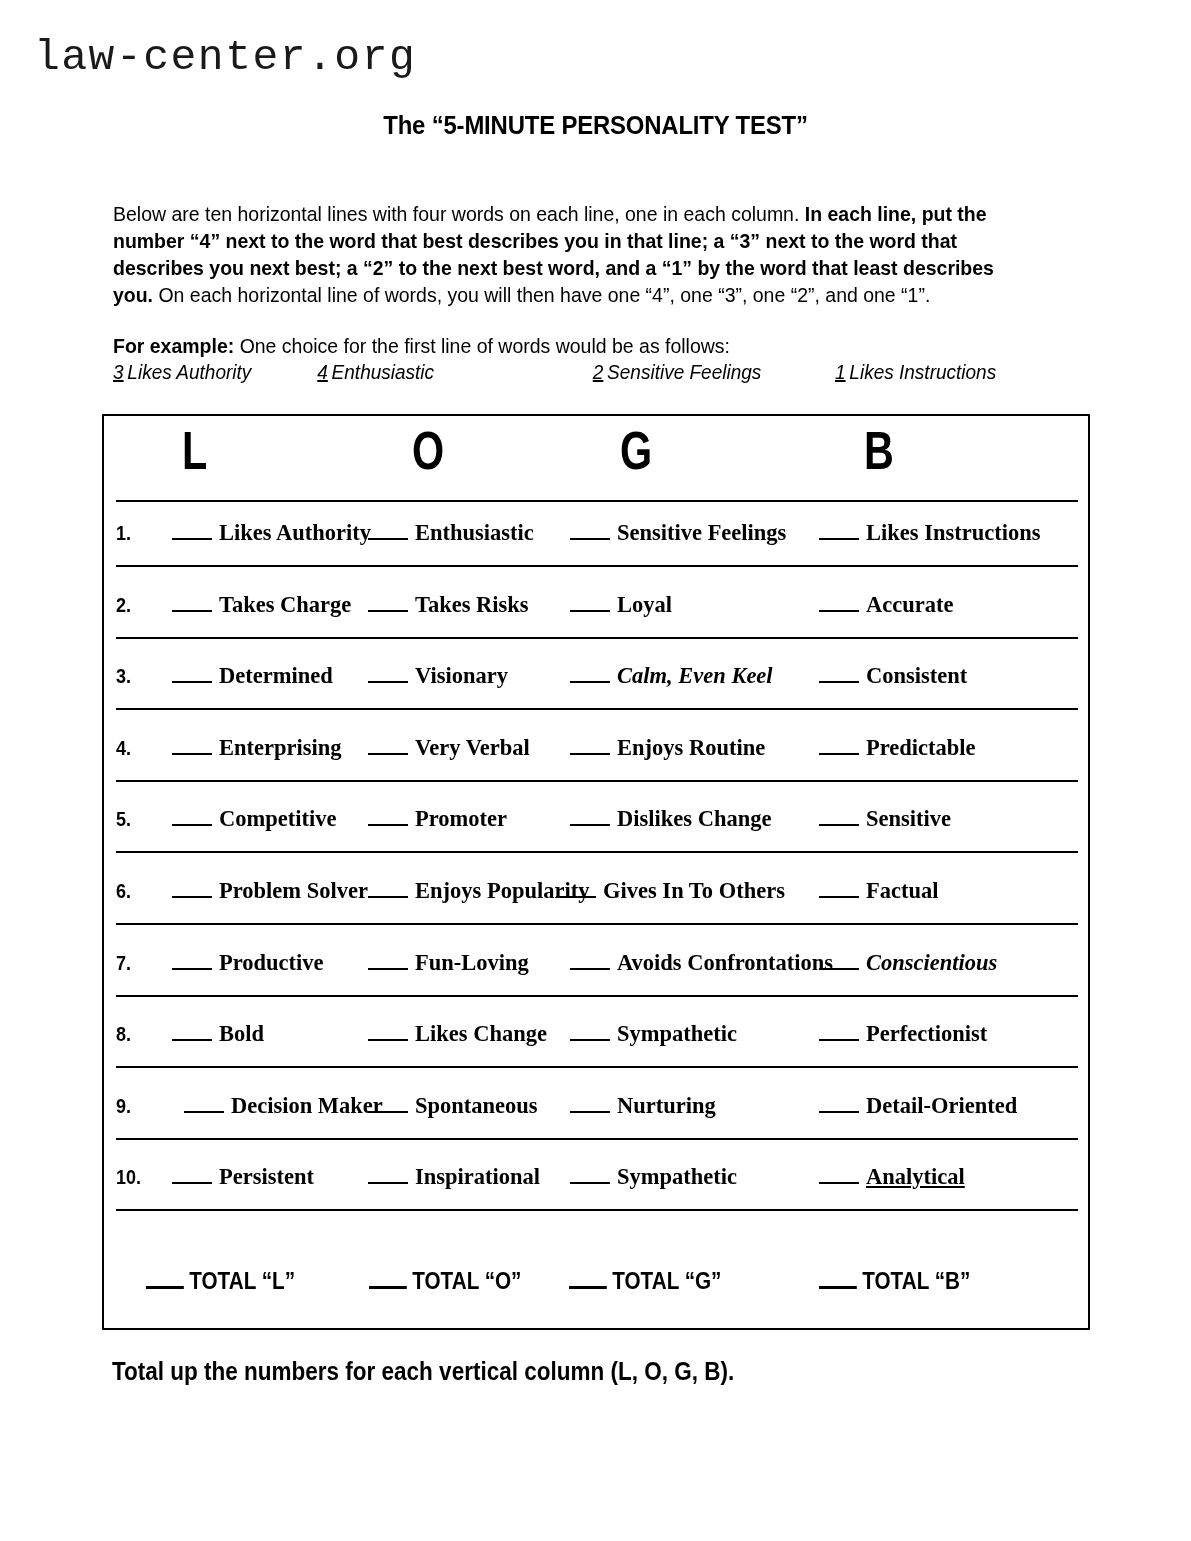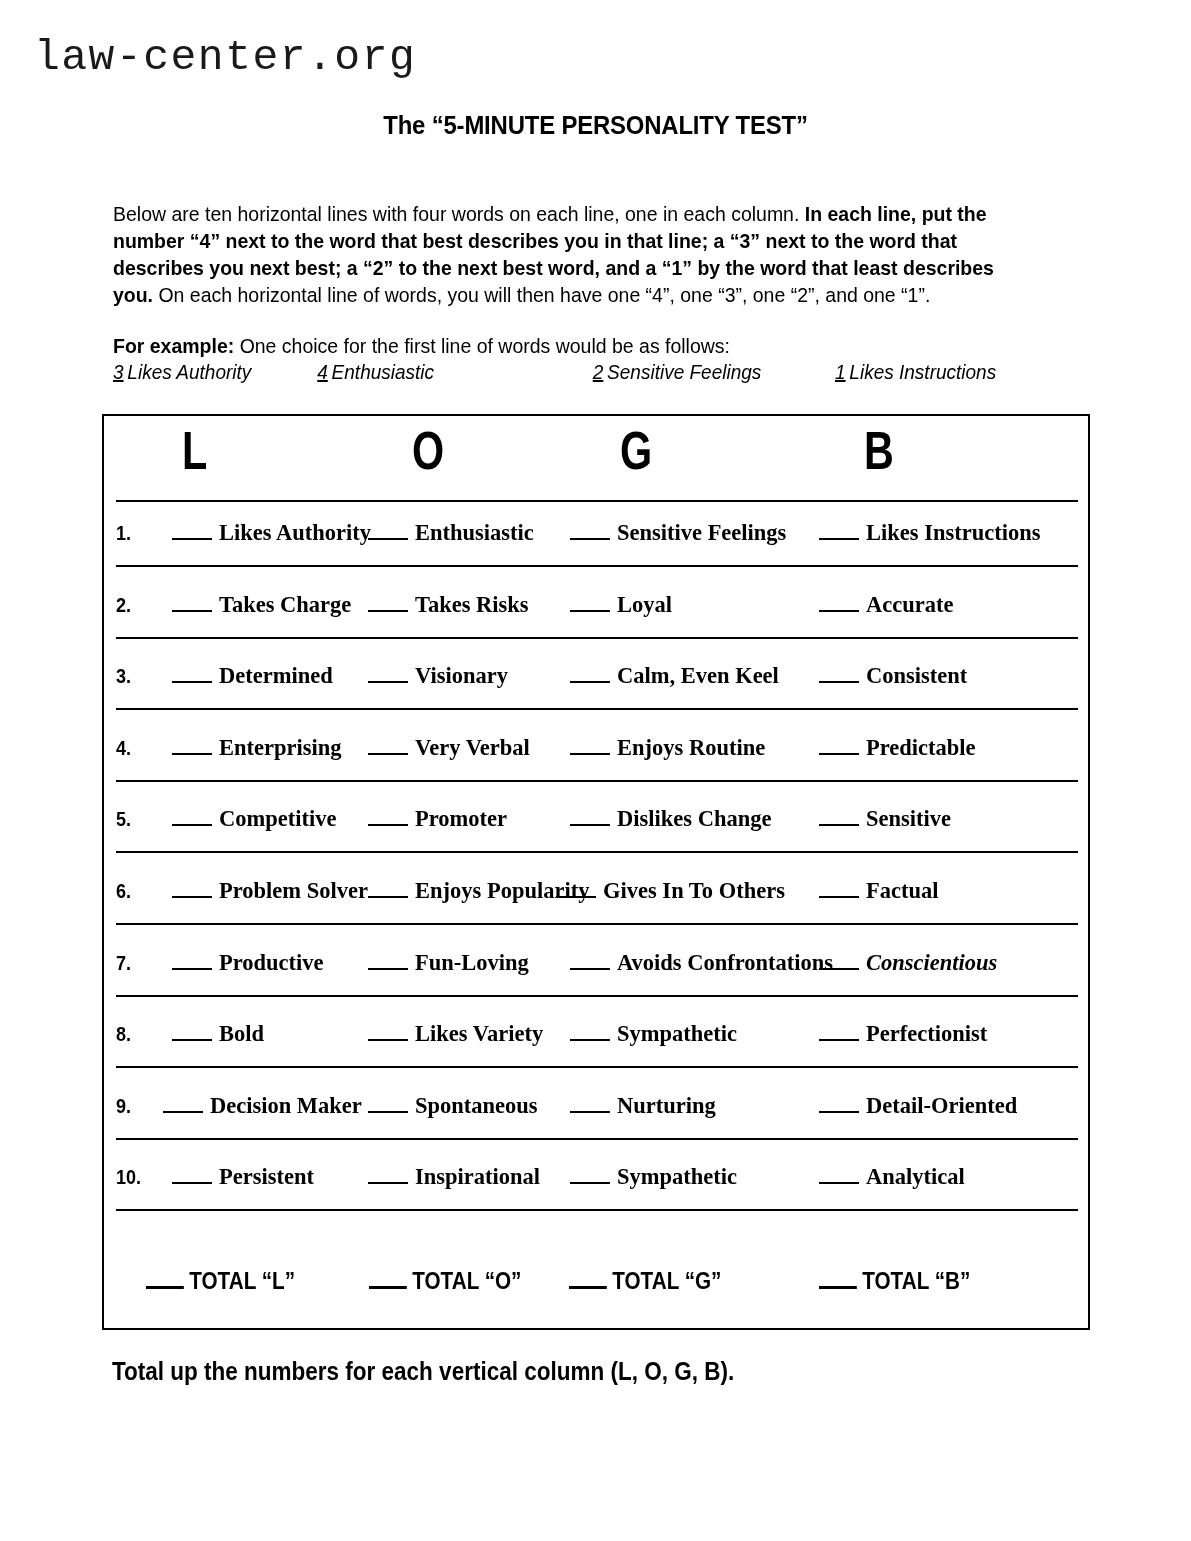--- a/index.html
+++ b/index.html
@@ -238,21 +238,21 @@
         <div class="row-num">2.</div>
         <div class="cell" style="left: 68px;"><span class="blank"></span><span>Takes Charge</span></div>
         <div class="cell" style="left: 264px;"><span class="blank"></span><span>Takes Risks</span></div>
         <div class="cell" style="left: 466px;"><span class="blank"></span><span>Loyal</span></div>
         <div class="cell" style="left: 715px;"><span class="blank"></span><span>Accurate</span></div>
       </div>
       <div class="row" style="top: 247.2px;">
         <div class="row-num">3.</div>
         <div class="cell" style="left: 68px;"><span class="blank"></span><span>Determined</span></div>
         <div class="cell" style="left: 264px;"><span class="blank"></span><span>Visionary</span></div>
-        <div class="cell" style="left: 466px;"><span class="blank"></span><span>Calm, Even Keel</span></div>
+        <div class="cell" style="left: 466px; font-style: italic;"><span class="blank"></span><span>Calm, Even Keel</span></div>
         <div class="cell" style="left: 715px;"><span class="blank"></span><span>Consistent</span></div>
       </div>
       <div class="row" style="top: 318.8px;">
         <div class="row-num">4.</div>
         <div class="cell" style="left: 68px;"><span class="blank"></span><span>Enterprising</span></div>
         <div class="cell" style="left: 264px;"><span class="blank"></span><span>Very Verbal</span></div>
         <div class="cell" style="left: 466px;"><span class="blank"></span><span>Enjoys Routine</span></div>
         <div class="cell" style="left: 715px;"><span class="blank"></span><span>Predictable</span></div>
       </div>
       <div class="row" style="top: 390.4px;">
@@ -272,37 +272,37 @@
       <div class="row" style="top: 533.6px;">
         <div class="row-num">7.</div>
         <div class="cell" style="left: 68px; text-align: center;"><span class="blank"></span><span>Productive</span></div>
         <div class="cell" style="left: 264px;"><span class="blank"></span><span>Fun-Loving</span></div>
         <div class="cell" style="left: 466px;"><span class="blank"></span><span>Avoids Confrontations</span></div>
         <div class="cell" style="left: 715px; font-style: italic;"><span class="blank"></span><span>Conscientious</span></div>
       </div>
       <div class="row" style="top: 605.2px;">
         <div class="row-num">8.</div>
         <div class="cell" style="left: 68px;"><span class="blank"></span><span>Bold</span></div>
-        <div class="cell" style="left: 264px;"><span class="blank"></span><span>Likes Variety</span></div>
+        <div class="cell" style="left: 264px;"><span class="blank"></span><span>Likes Change</span></div>
         <div class="cell" style="left: 466px;"><span class="blank"></span><span>Sympathetic</span></div>
         <div class="cell" style="left: 715px;"><span class="blank"></span><span>Perfectionist</span></div>
       </div>
       <div class="row" style="top: 676.8px;">
         <div class="row-num">9.</div>
-        <div class="cell" style="left: 59px;"><span class="blank"></span><span>Decision Maker</span></div>
+        <div class="cell" style="left: 80px;"><span class="blank"></span><span>Decision Maker</span></div>
         <div class="cell" style="left: 264px;"><span class="blank"></span><span>Spontaneous</span></div>
         <div class="cell" style="left: 466px;"><span class="blank"></span><span>Nurturing</span></div>
         <div class="cell" style="left: 715px;"><span class="blank"></span><span>Detail-Oriented</span></div>
       </div>
       <div class="row" style="top: 748.4px;">
         <div class="row-num">10.</div>
         <div class="cell" style="left: 68px;"><span class="blank"></span><span>Persistent</span></div>
         <div class="cell" style="left: 264px;"><span class="blank"></span><span>Inspirational</span></div>
         <div class="cell" style="left: 466px;"><span class="blank"></span><span>Sympathetic</span></div>
-        <div class="cell" style="left: 715px;"><span class="blank"></span><span>Analytical</span></div>
+        <div class="cell" style="left: 715px; text-decoration: underline;"><span class="blank"></span><span>Analytical</span></div>
       </div>
     </div>
   <div class="totals-row">
       <div class="total-item" style="left: 42px;"><span class="blank"></span><span>TOTAL “L”</span></div>
       <div class="total-item" style="left: 265px;"><span class="blank"></span><span>TOTAL “O”</span></div>
       <div class="total-item" style="left: 465px;"><span class="blank"></span><span>TOTAL “G”</span></div>
       <div class="total-item" style="left: 715px;"><span class="blank"></span><span>TOTAL “B”</span></div>
     </div>
 <div class="rule" style="top: 84px;"></div>
     <div class="rule" style="top: 149px;"></div>

